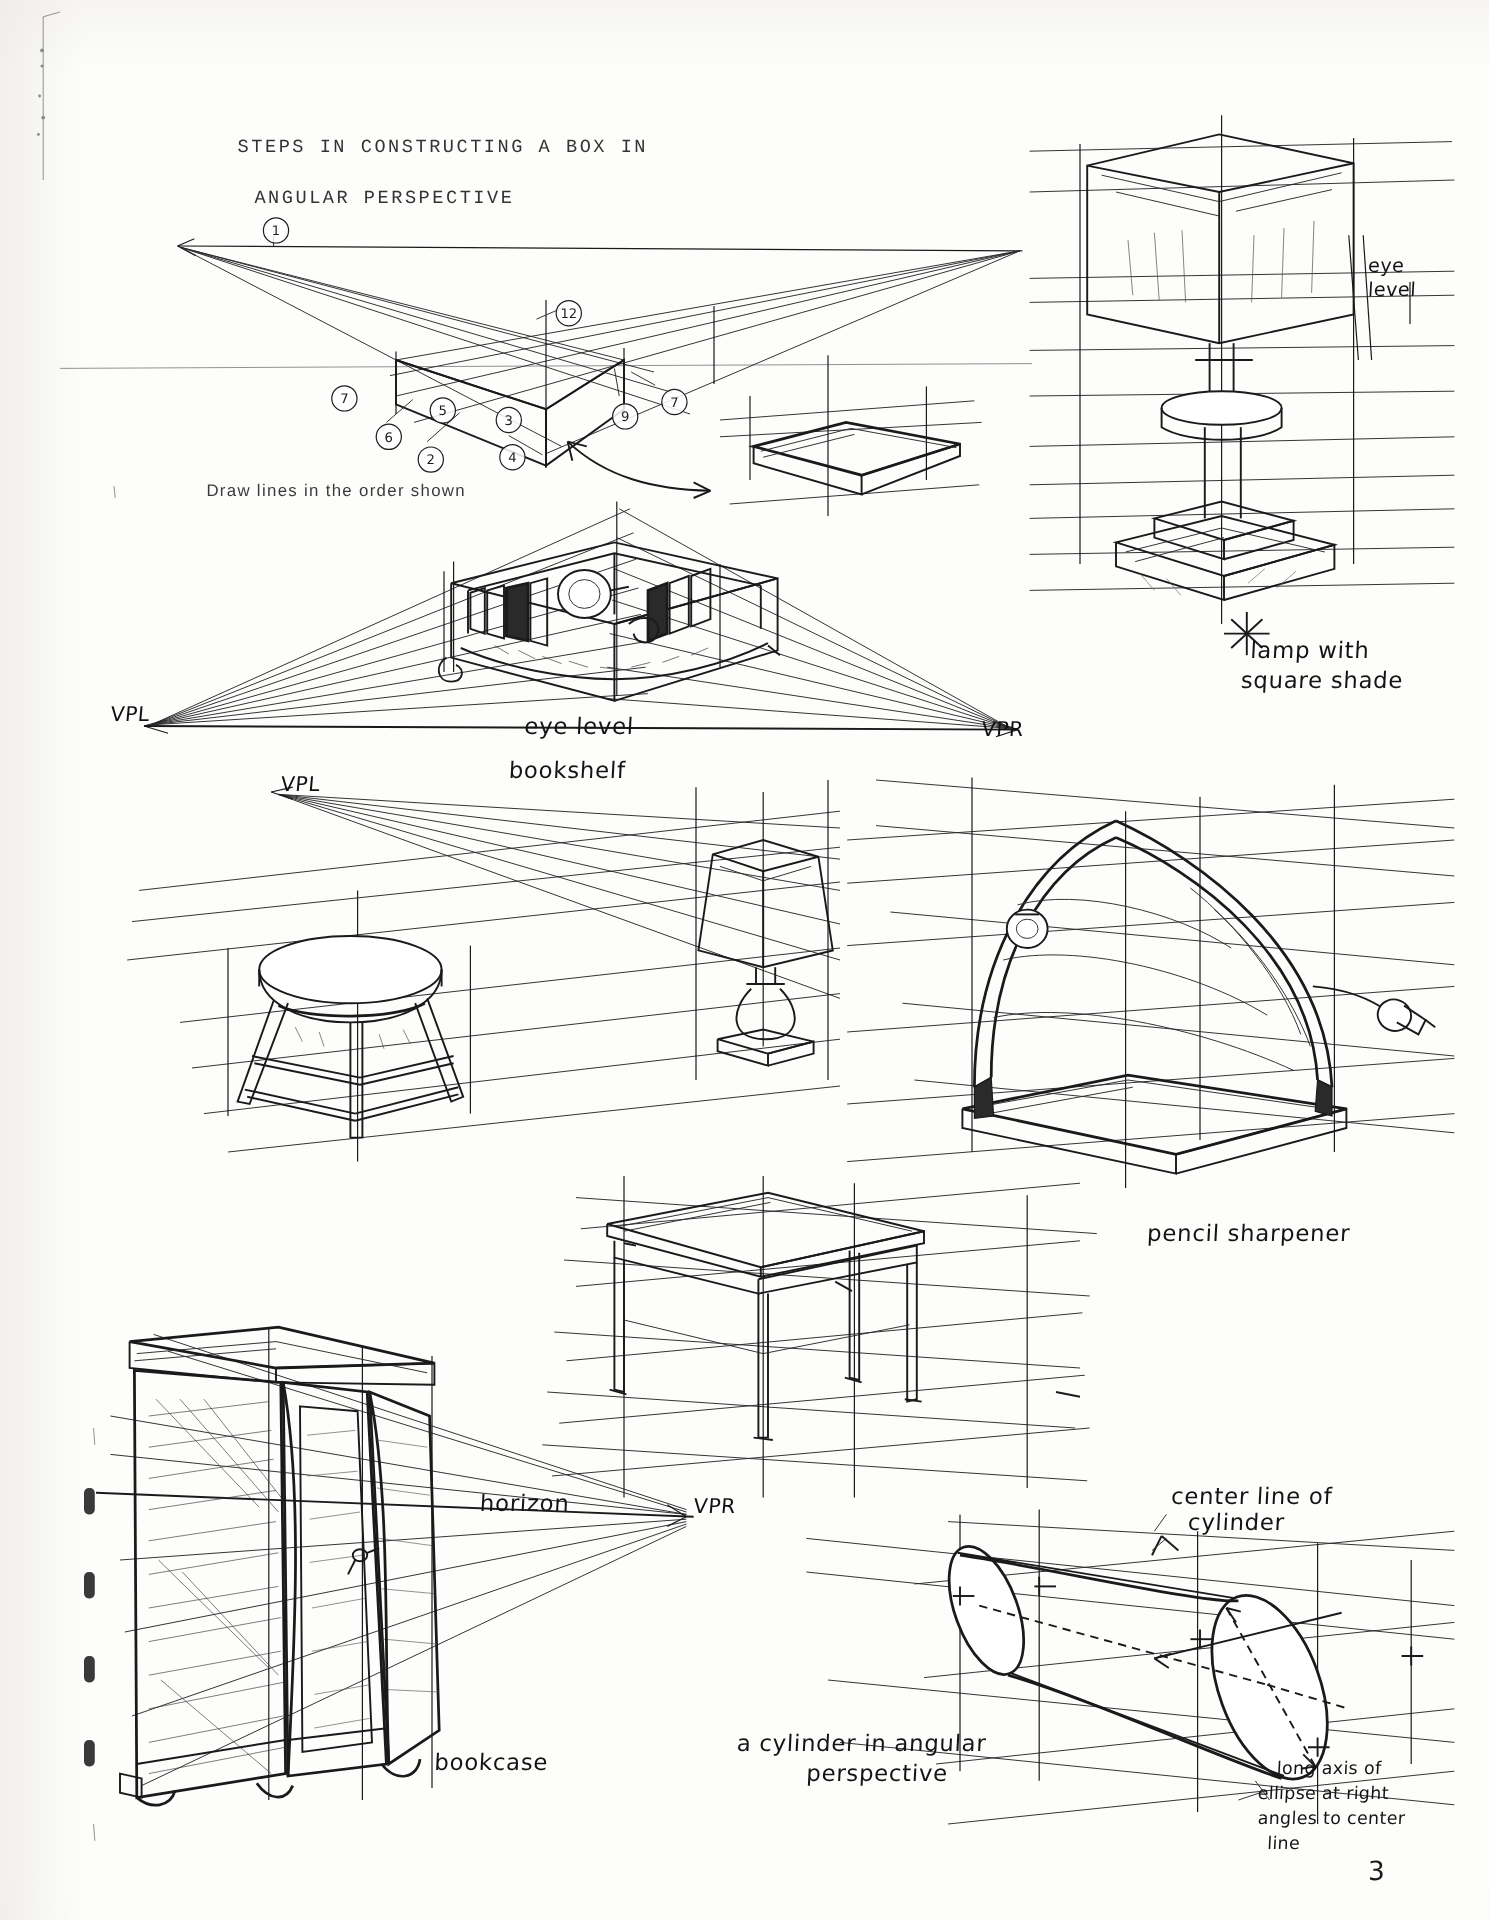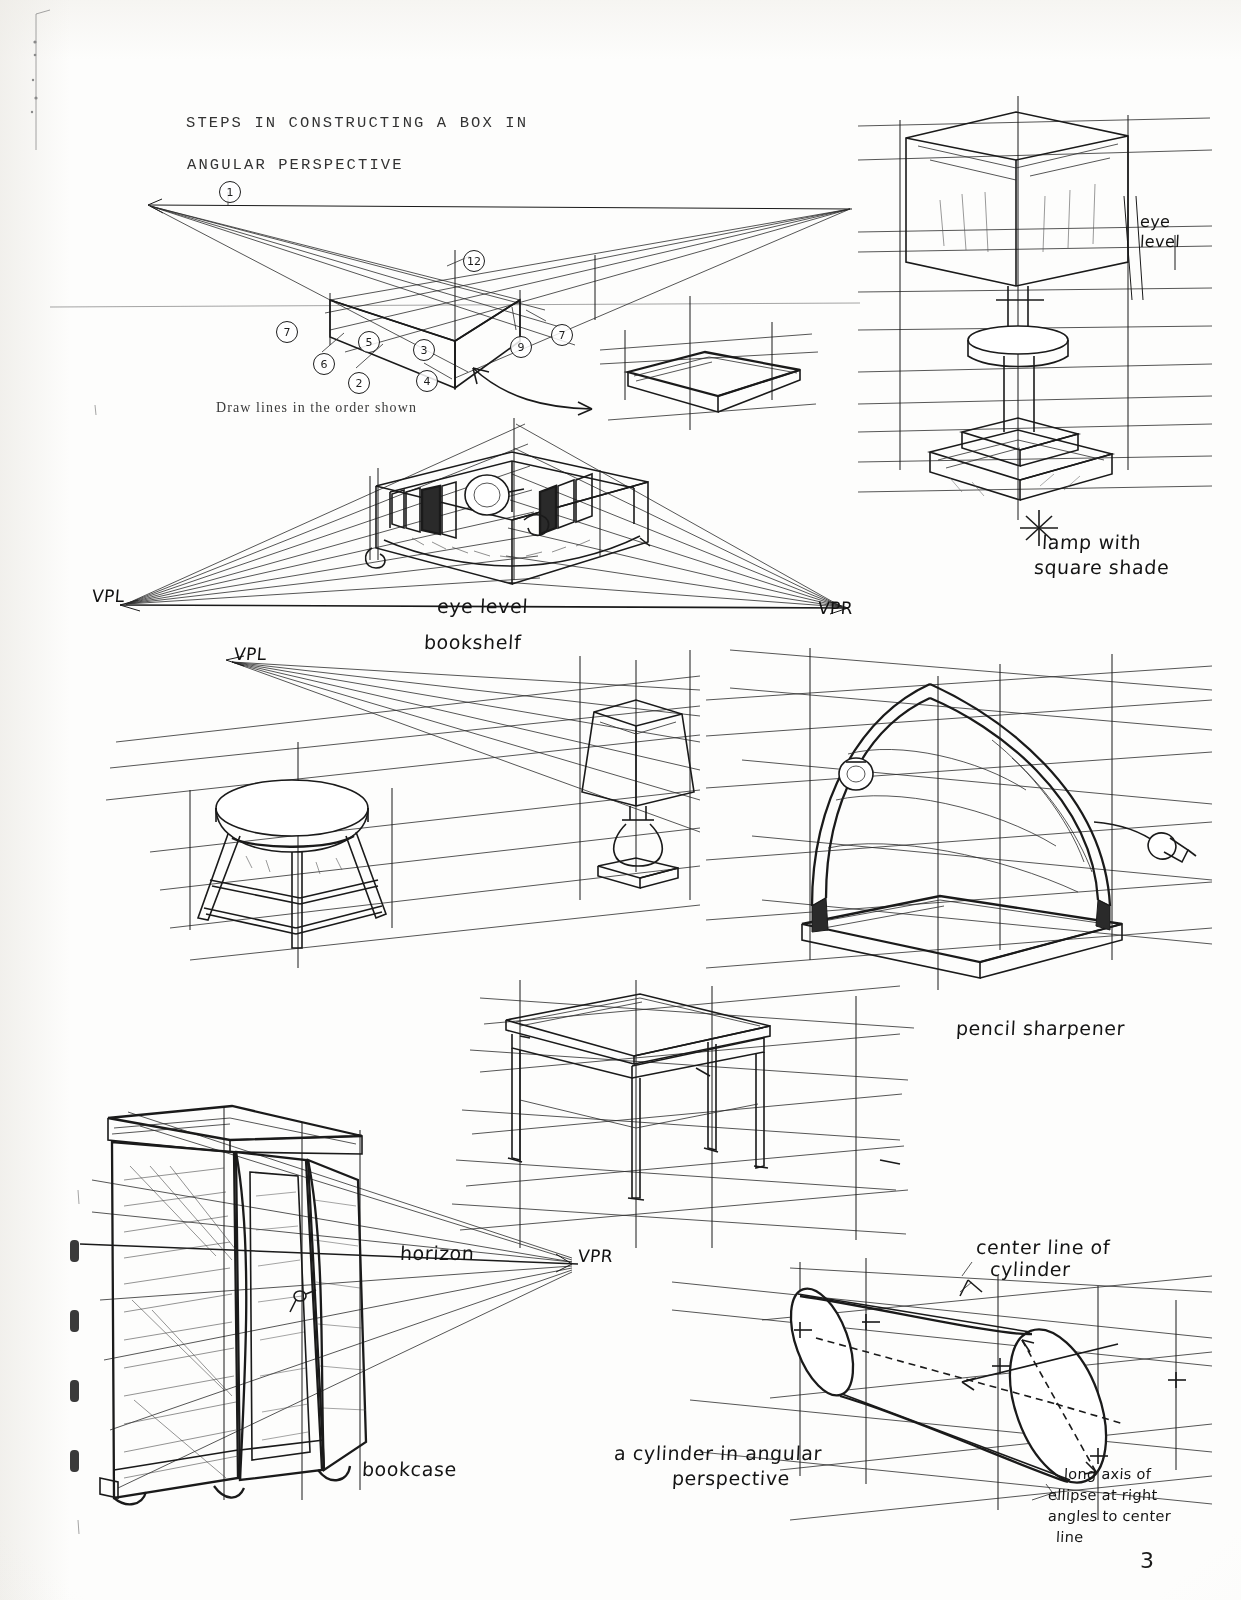--- a/index.html
+++ b/index.html
@@ -28,25 +28,25 @@
   .med{stroke-width:1.6;}
   .bold{stroke-width:2.3;}
   .faint{stroke:#8d8d8d;stroke-width:.8;}
   .dash{stroke-dasharray:7 5;}
   .fillw{fill:#ffffff;}
   .shade{fill:#2a2a2a;}
 
   .txt{position:absolute;color:#151515;white-space:pre;}
   .typed{
     font-family:"Liberation Mono","DejaVu Sans Mono",monospace;
-    letter-spacing:2.1px;font-size:15.5px;color:#333;
+    letter-spacing:2.1px;font-size:15.5px;color:#333;margin-left:12px;
   }
   .typed-sm{
-    font-family:Liberation Serif, serif;
-    letter-spacing:1.1px;font-size:14px;color:#3a3a3a;margin-left:44px;
+    font-family:Liberation Sans, sans-serif;
+    letter-spacing:1.1px;font-size:14px;color:#3a3a3a;
   }
   .hand{
     font-family:"DejaVu Sans",sans-serif;
     font-size:19px;color:#141414;letter-spacing:.6px;
     transform:skewX(-3deg);
   }
   .hand-sm{
     font-family:"DejaVu Sans",sans-serif;
     font-size:16px;color:#141414;letter-spacing:.4px;
     transform:skewX(-3deg);
@@ -142,21 +142,21 @@
     <path class="ink hair" d="M228 192 L228 205"></path>
 
     <path class="ink med" d="M473 368 C 505 398, 545 408, 592 409"></path>
     <path class="ink med" d="M473 368 L489 372"></path>
     <path class="ink med" d="M473 368 L477 384"></path>
     <path class="ink med" d="M592 409 L578 402"></path>
     <path class="ink med" d="M592 409 L578 415"></path>
   </svg>
 
   <div class="txt typed" style="left:186px;top:114px;">STEPS IN CONSTRUCTING A BOX IN</div>
-  <div class="txt typed" style="left:187px;top:156px;">ANGULAR PERSPECTIVE</div>
+  <div class="txt typed" style="left:200px;top:156px;">ANGULAR PERSPECTIVE</div>
   <div class="txt typed-sm" style="left:172px;top:400px;">Draw lines in the order shown</div>
 
   <div class="stepnum" style="left:219px;top:181px;">1</div>
   <div class="stepnum" style="left:463px;top:250px;">12</div>
   <div class="stepnum" style="left:276px;top:321px;">7</div>
   <div class="stepnum" style="left:358px;top:331px;">5</div>
   <div class="stepnum" style="left:413px;top:339px;">3</div>
   <div class="stepnum" style="left:510px;top:336px;">9</div>
   <div class="stepnum" style="left:551px;top:324px;">7</div>
   <div class="stepnum" style="left:313px;top:353px;">6</div>

